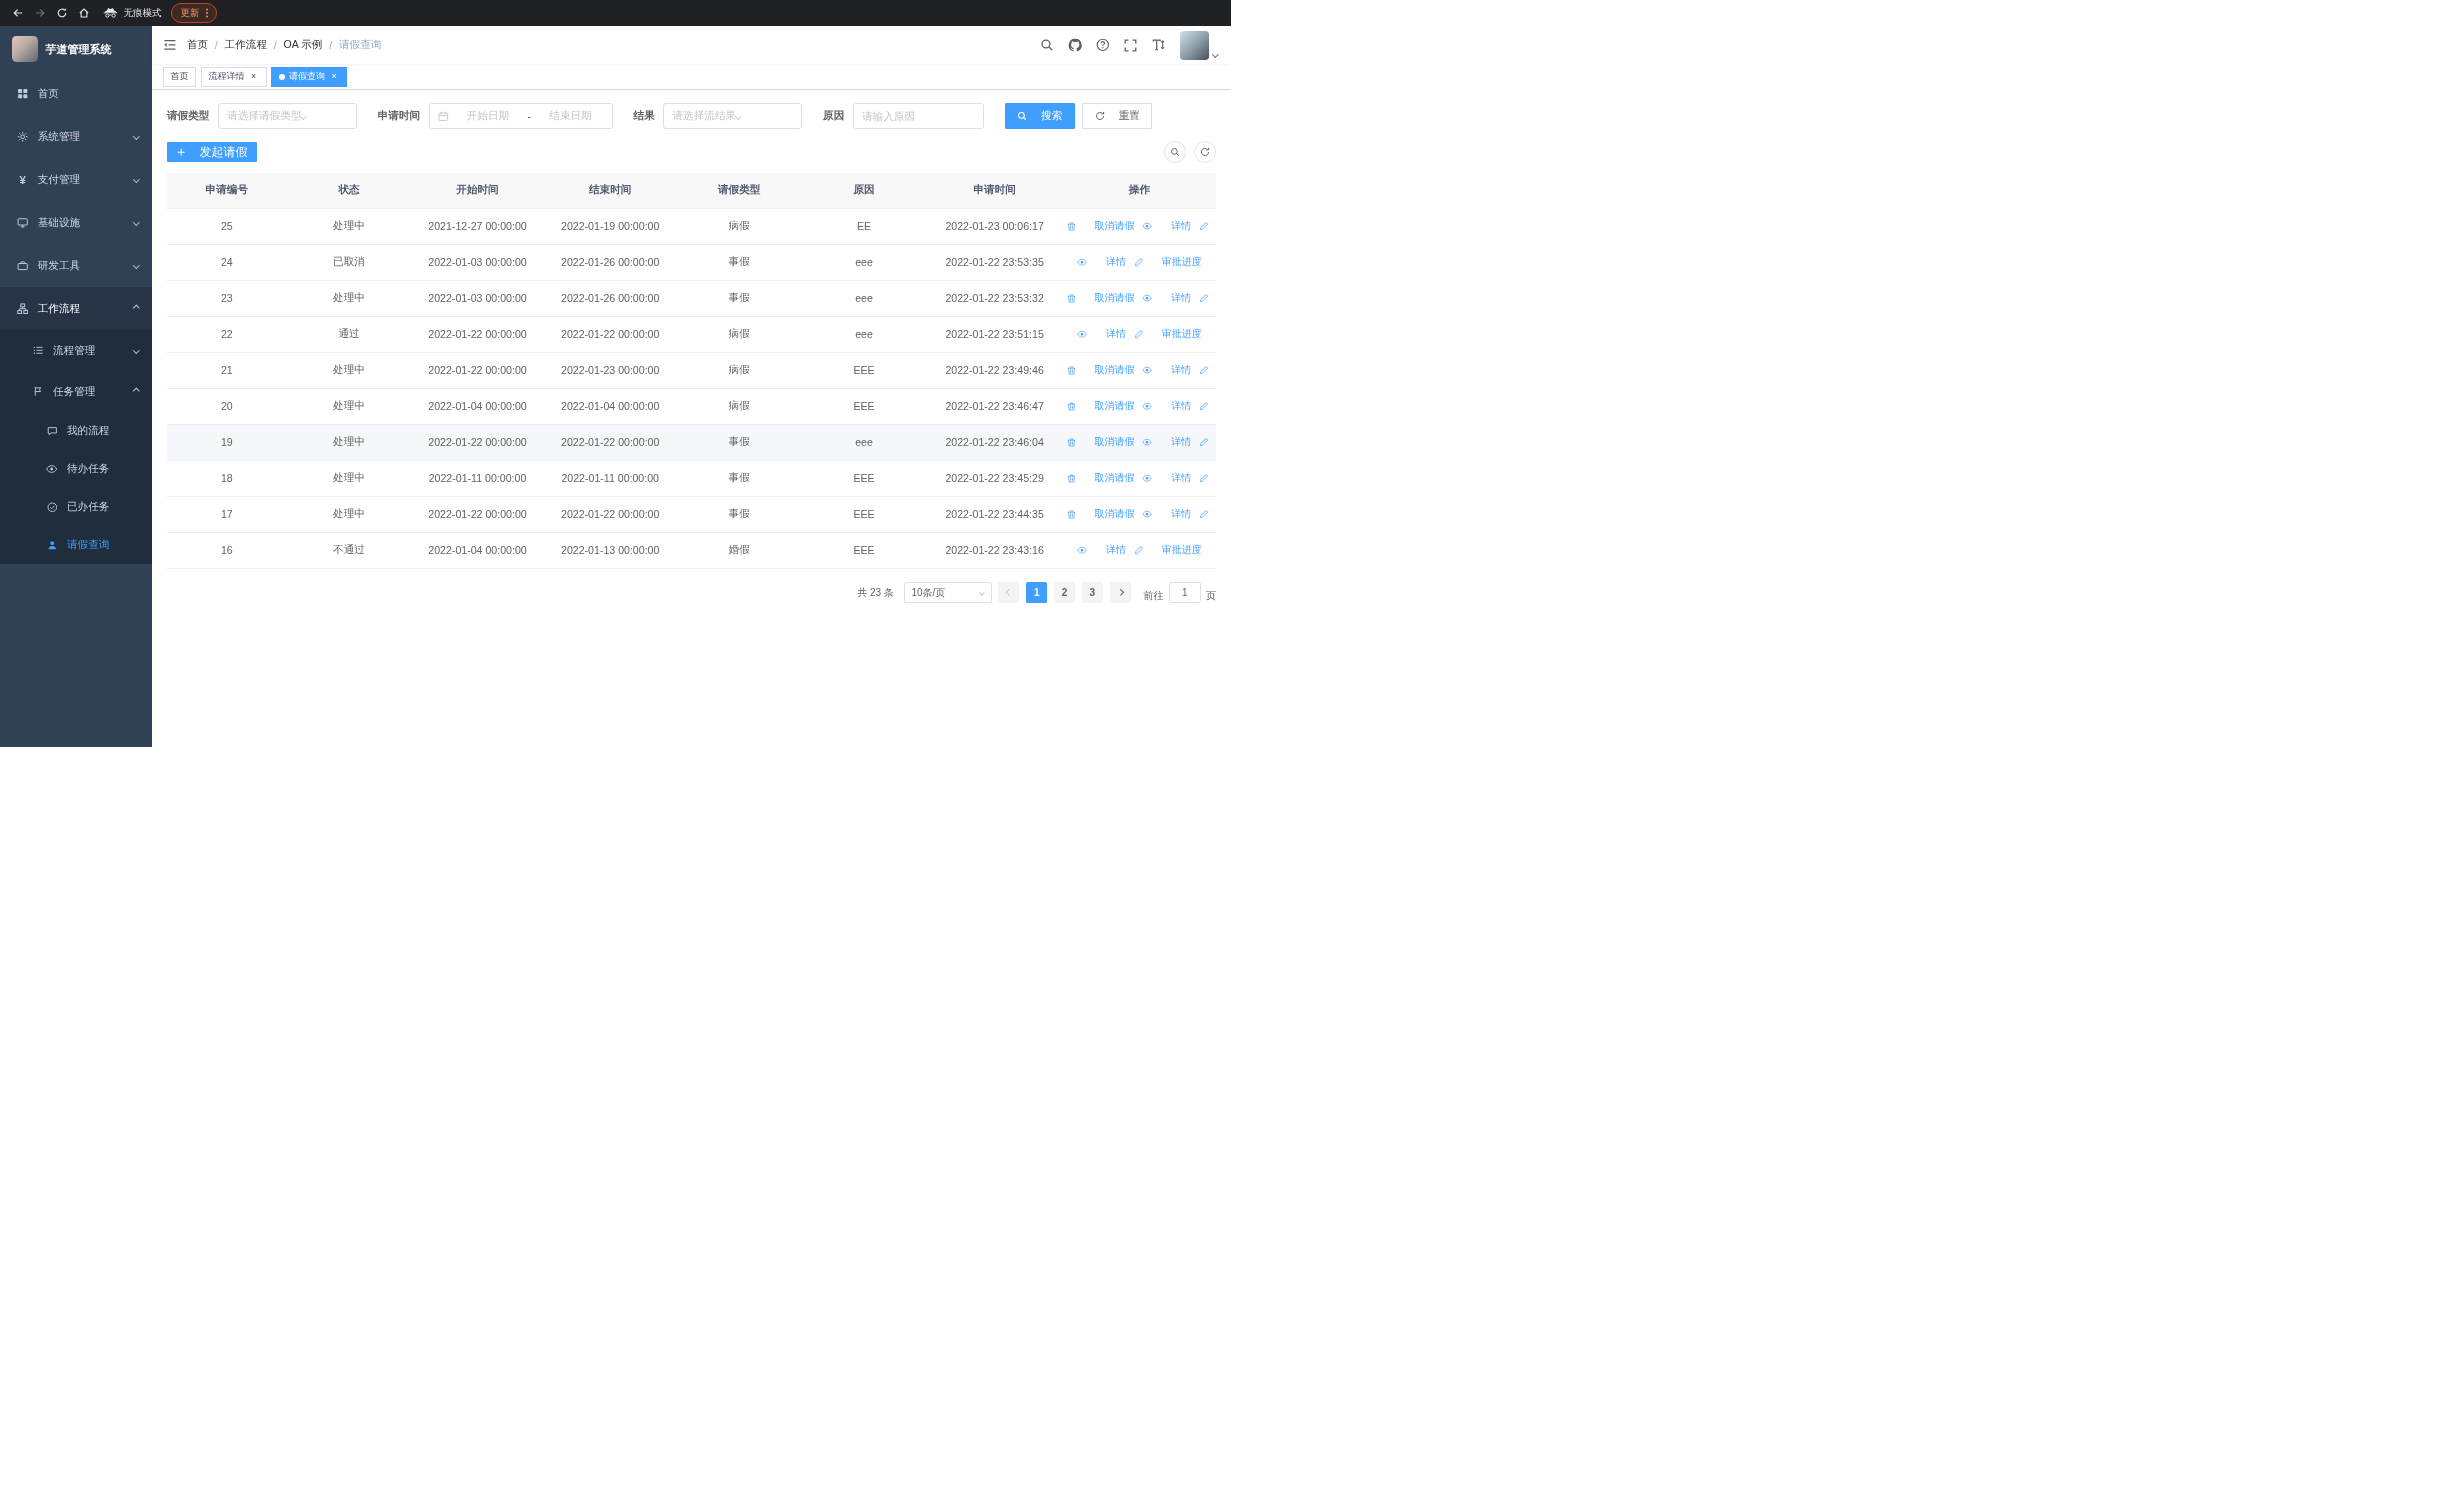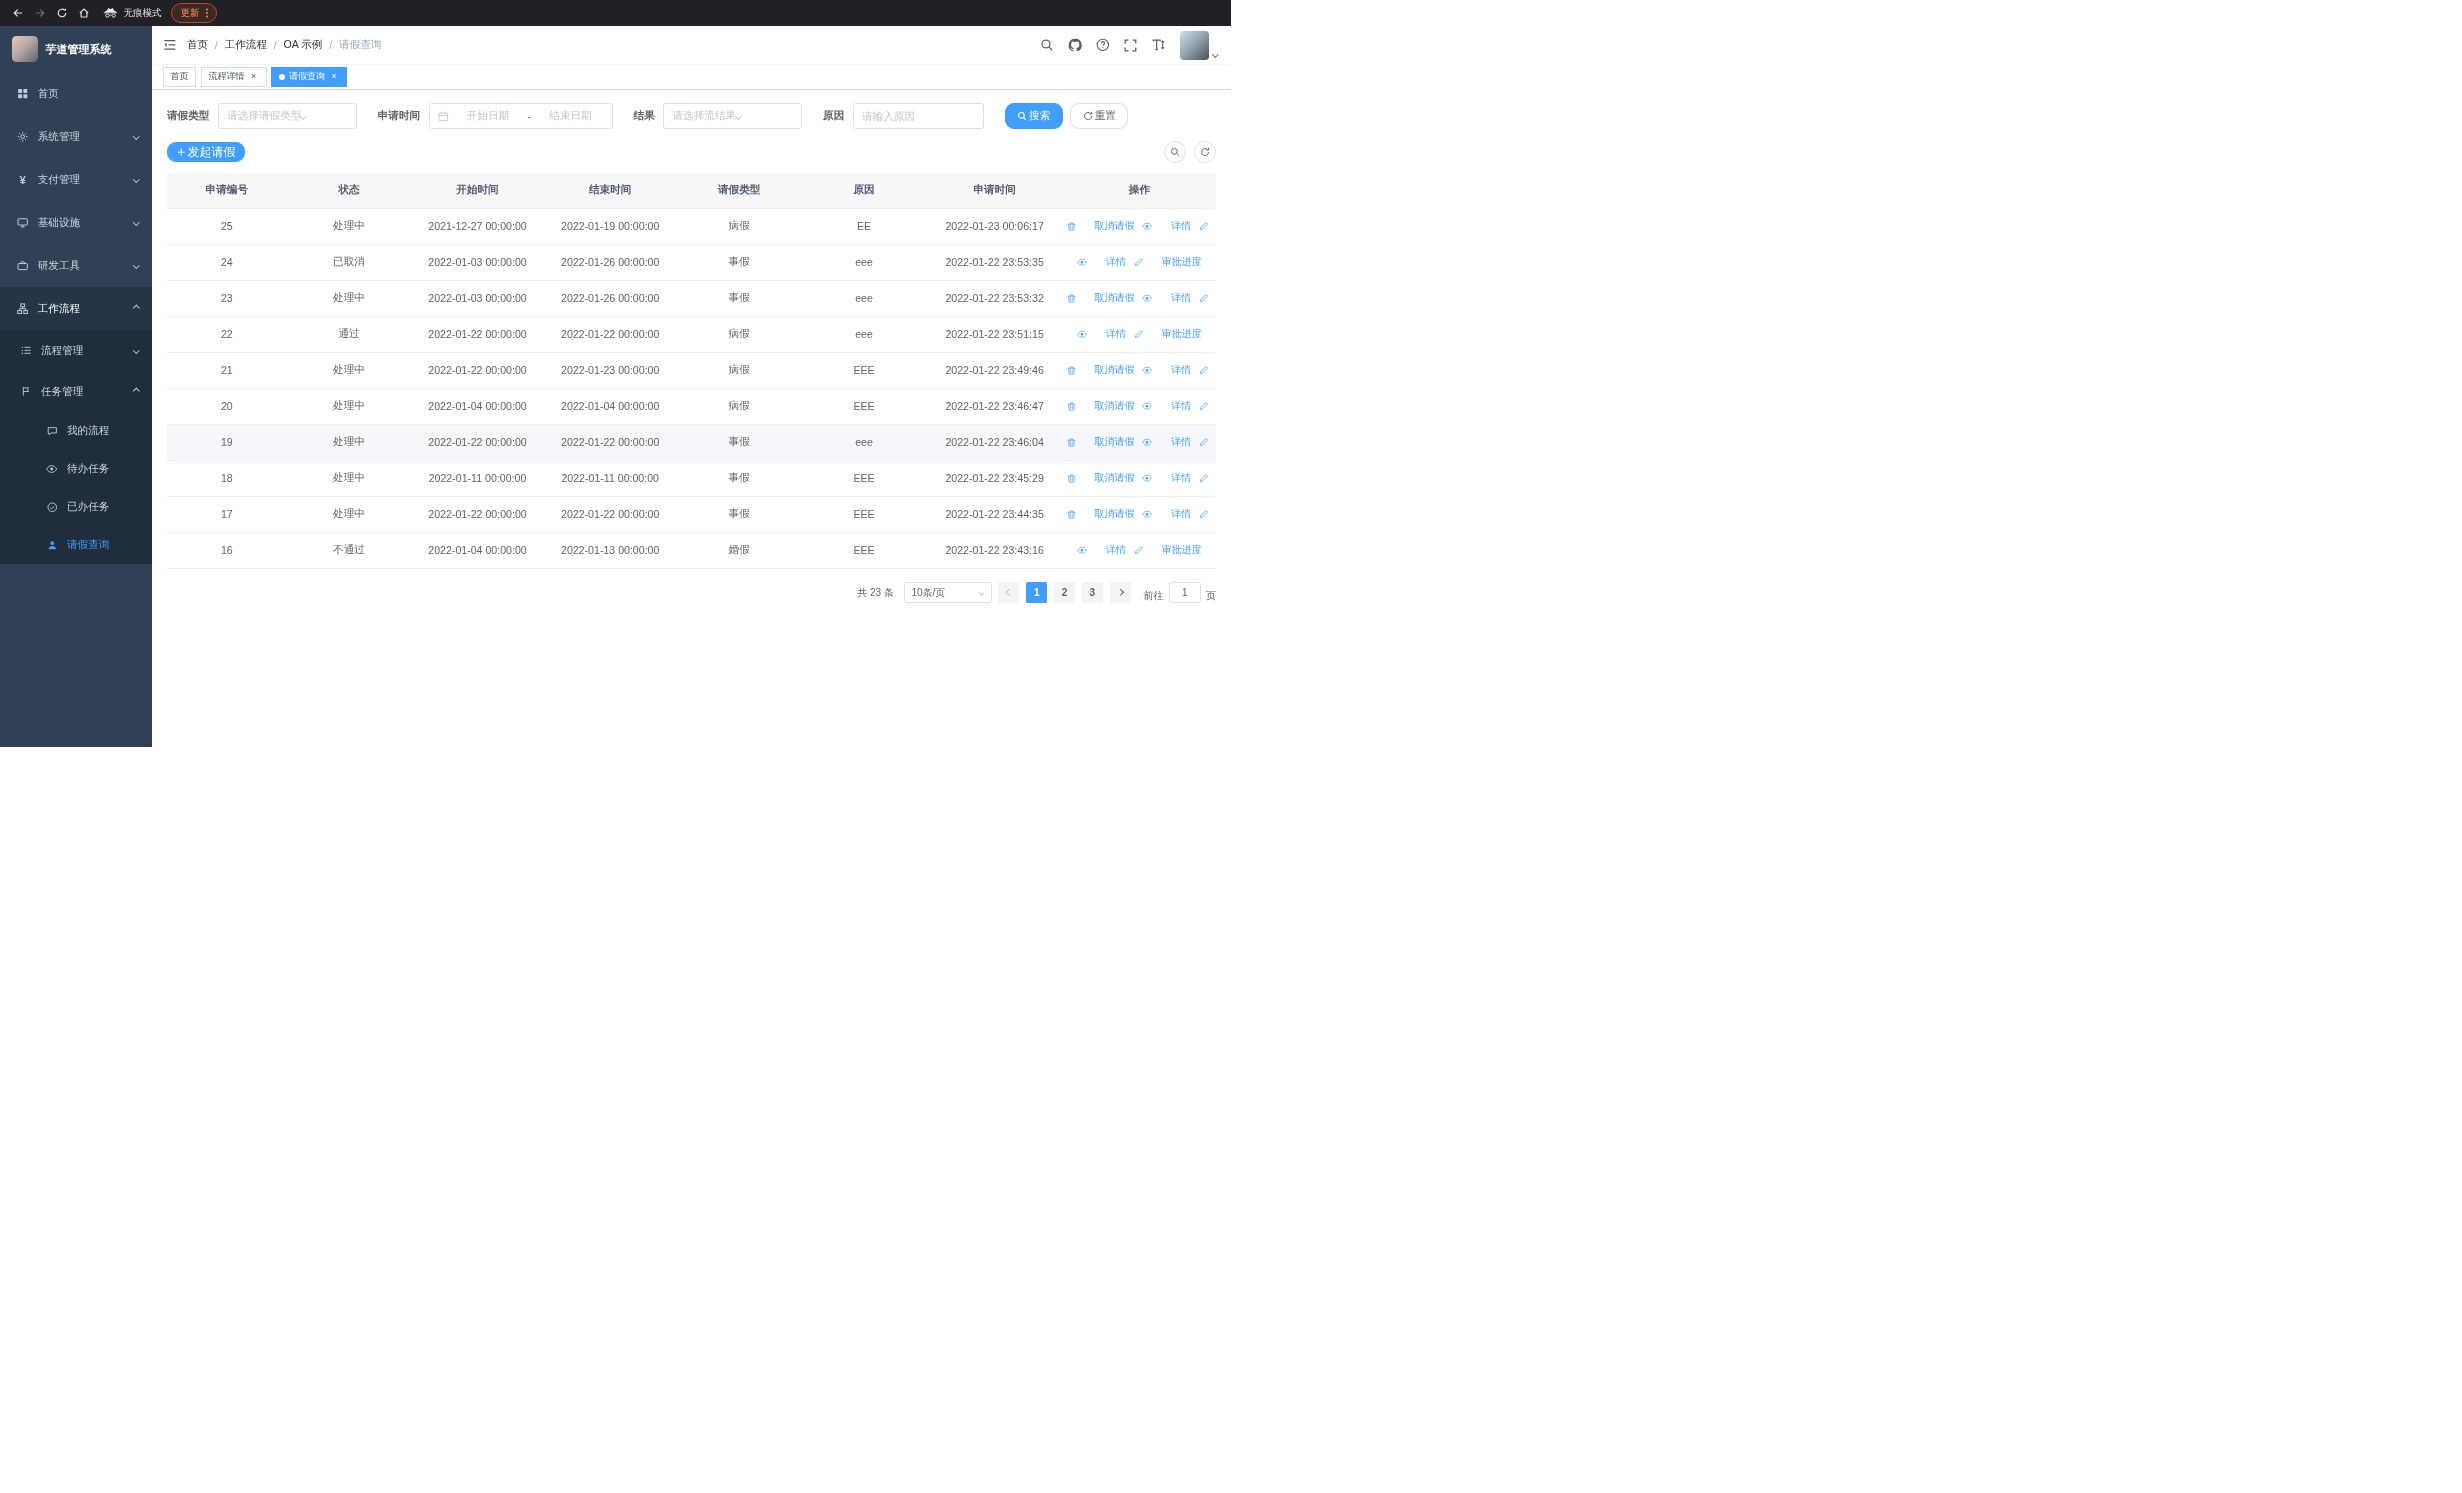--- a/index.html
+++ b/index.html
@@ -24,21 +24,21 @@
   .logo{height:46px;display:flex;align-items:center;gap:7.6px;padding-left:12px}
   .logo-img{width:26px;height:26px;border-radius:4.6px;background:linear-gradient(135deg,#e7c9bd 0%,#b7a8a4 45%,#5d646e 100%);flex-shrink:0}
   .logo-title{color:#fff;font-size:11px;font-weight:bold;white-space:nowrap}
   .menu-item{height:43px;display:flex;align-items:center;gap:9px;padding:0 13.7px 0 16.7px;font-size:10.6px;cursor:pointer;white-space:nowrap}
   .micon{width:12px;display:flex;align-items:center;justify-content:center;flex-shrink:0;color:#bfcbd9}
   .arrow{margin-left:auto;color:#bfcbd9}
   .chev{width:4.6px;height:4.6px;border-right:1.1px solid currentColor;border-bottom:1.1px solid currentColor;display:inline-block}
   .chev.down{transform:rotate(45deg)}
   .chev.up{transform:rotate(-135deg)}
   .submenu{background:#1f2d3d}
-  .menu-item.l2{padding-left:20px;height:41px}
+  .menu-item.l2{padding-left:32px;height:41px}
   .menu-item.l3{padding-left:46px;height:38px}
   .menu-item.active{color:#409eff}
   .menu-item.active .micon{color:#409eff}
 
   
   .main{flex:1;display:flex;flex-direction:column;min-width:0;background:#fff}
   .navbar{height:38px;display:flex;align-items:center;padding:0 13.7px 0 10.6px;background:#fff;box-shadow:0 0.8px 3px rgba(0,21,41,.08);position:relative;z-index:3}
   .hamburger{margin-right:10.6px;color:#5a5e66;cursor:pointer}
   .breadcrumb{display:flex;align-items:center;gap:6.8px;font-size:10.6px;color:#303133}
   .crumb{font-weight:500;cursor:pointer}
@@ -64,21 +64,21 @@
   .flabel{color:#606266;font-weight:600;margin-right:8.4px;white-space:nowrap}
   .ctrl{height:26px;border:0.8px solid #dcdfe6;border-radius:3px;background:#fff;display:flex;align-items:center;color:#606266;padding:0 8.4px}
   .placeholder{color:#c0c4cc}
   .sel{justify-content:flex-start;cursor:pointer}
   .sel-type{width:139px}
   .sel-result{width:139px}
   .drange{width:184px;gap:6.8px;justify-content:flex-start}
   .inp-reason{width:131px;padding:0}
   .inp-reason input{border:0;outline:0;width:100%;height:100%;font:inherit;color:#606266;background:transparent;padding:0 8.4px;border-radius:3px}
   .inp-reason input::placeholder{color:#c0c4cc}
-  .btn{height:26px;border-radius:9px;border:0.8px solid #dcdfe6;background:#fff;color:#606266;display:inline-flex;align-items:center;justify-content:center;gap:2px;padding:0 11.4px;font-size:10.6px;cursor:pointer;white-space:nowrap}
+  .btn{height:26px;border-radius:1px;border:0.8px solid #dcdfe6;background:#fff;color:#606266;display:inline-flex;align-items:center;justify-content:center;gap:14px;padding:0 11.4px;font-size:10.6px;cursor:pointer;white-space:nowrap}
   .btn.primary{background:#409eff;border-color:#409eff;color:#fff}
   .btn + .btn{margin-left:7.6px}
 
   .toolbar{display:flex;align-items:center;margin-bottom:10px}
   .btn.small{height:20px;padding:0 9px;font-size:12px}
   .round-group{margin-left:auto;display:flex;gap:7.6px;align-items:center}
   .round-btn{width:22px;height:22px;border-radius:50%;border:0.8px solid #e0e3e9;background:#fff;color:#5f6368;display:flex;align-items:center;justify-content:center;cursor:pointer}
 
   
   table{width:100%;border-collapse:collapse;table-layout:fixed}

